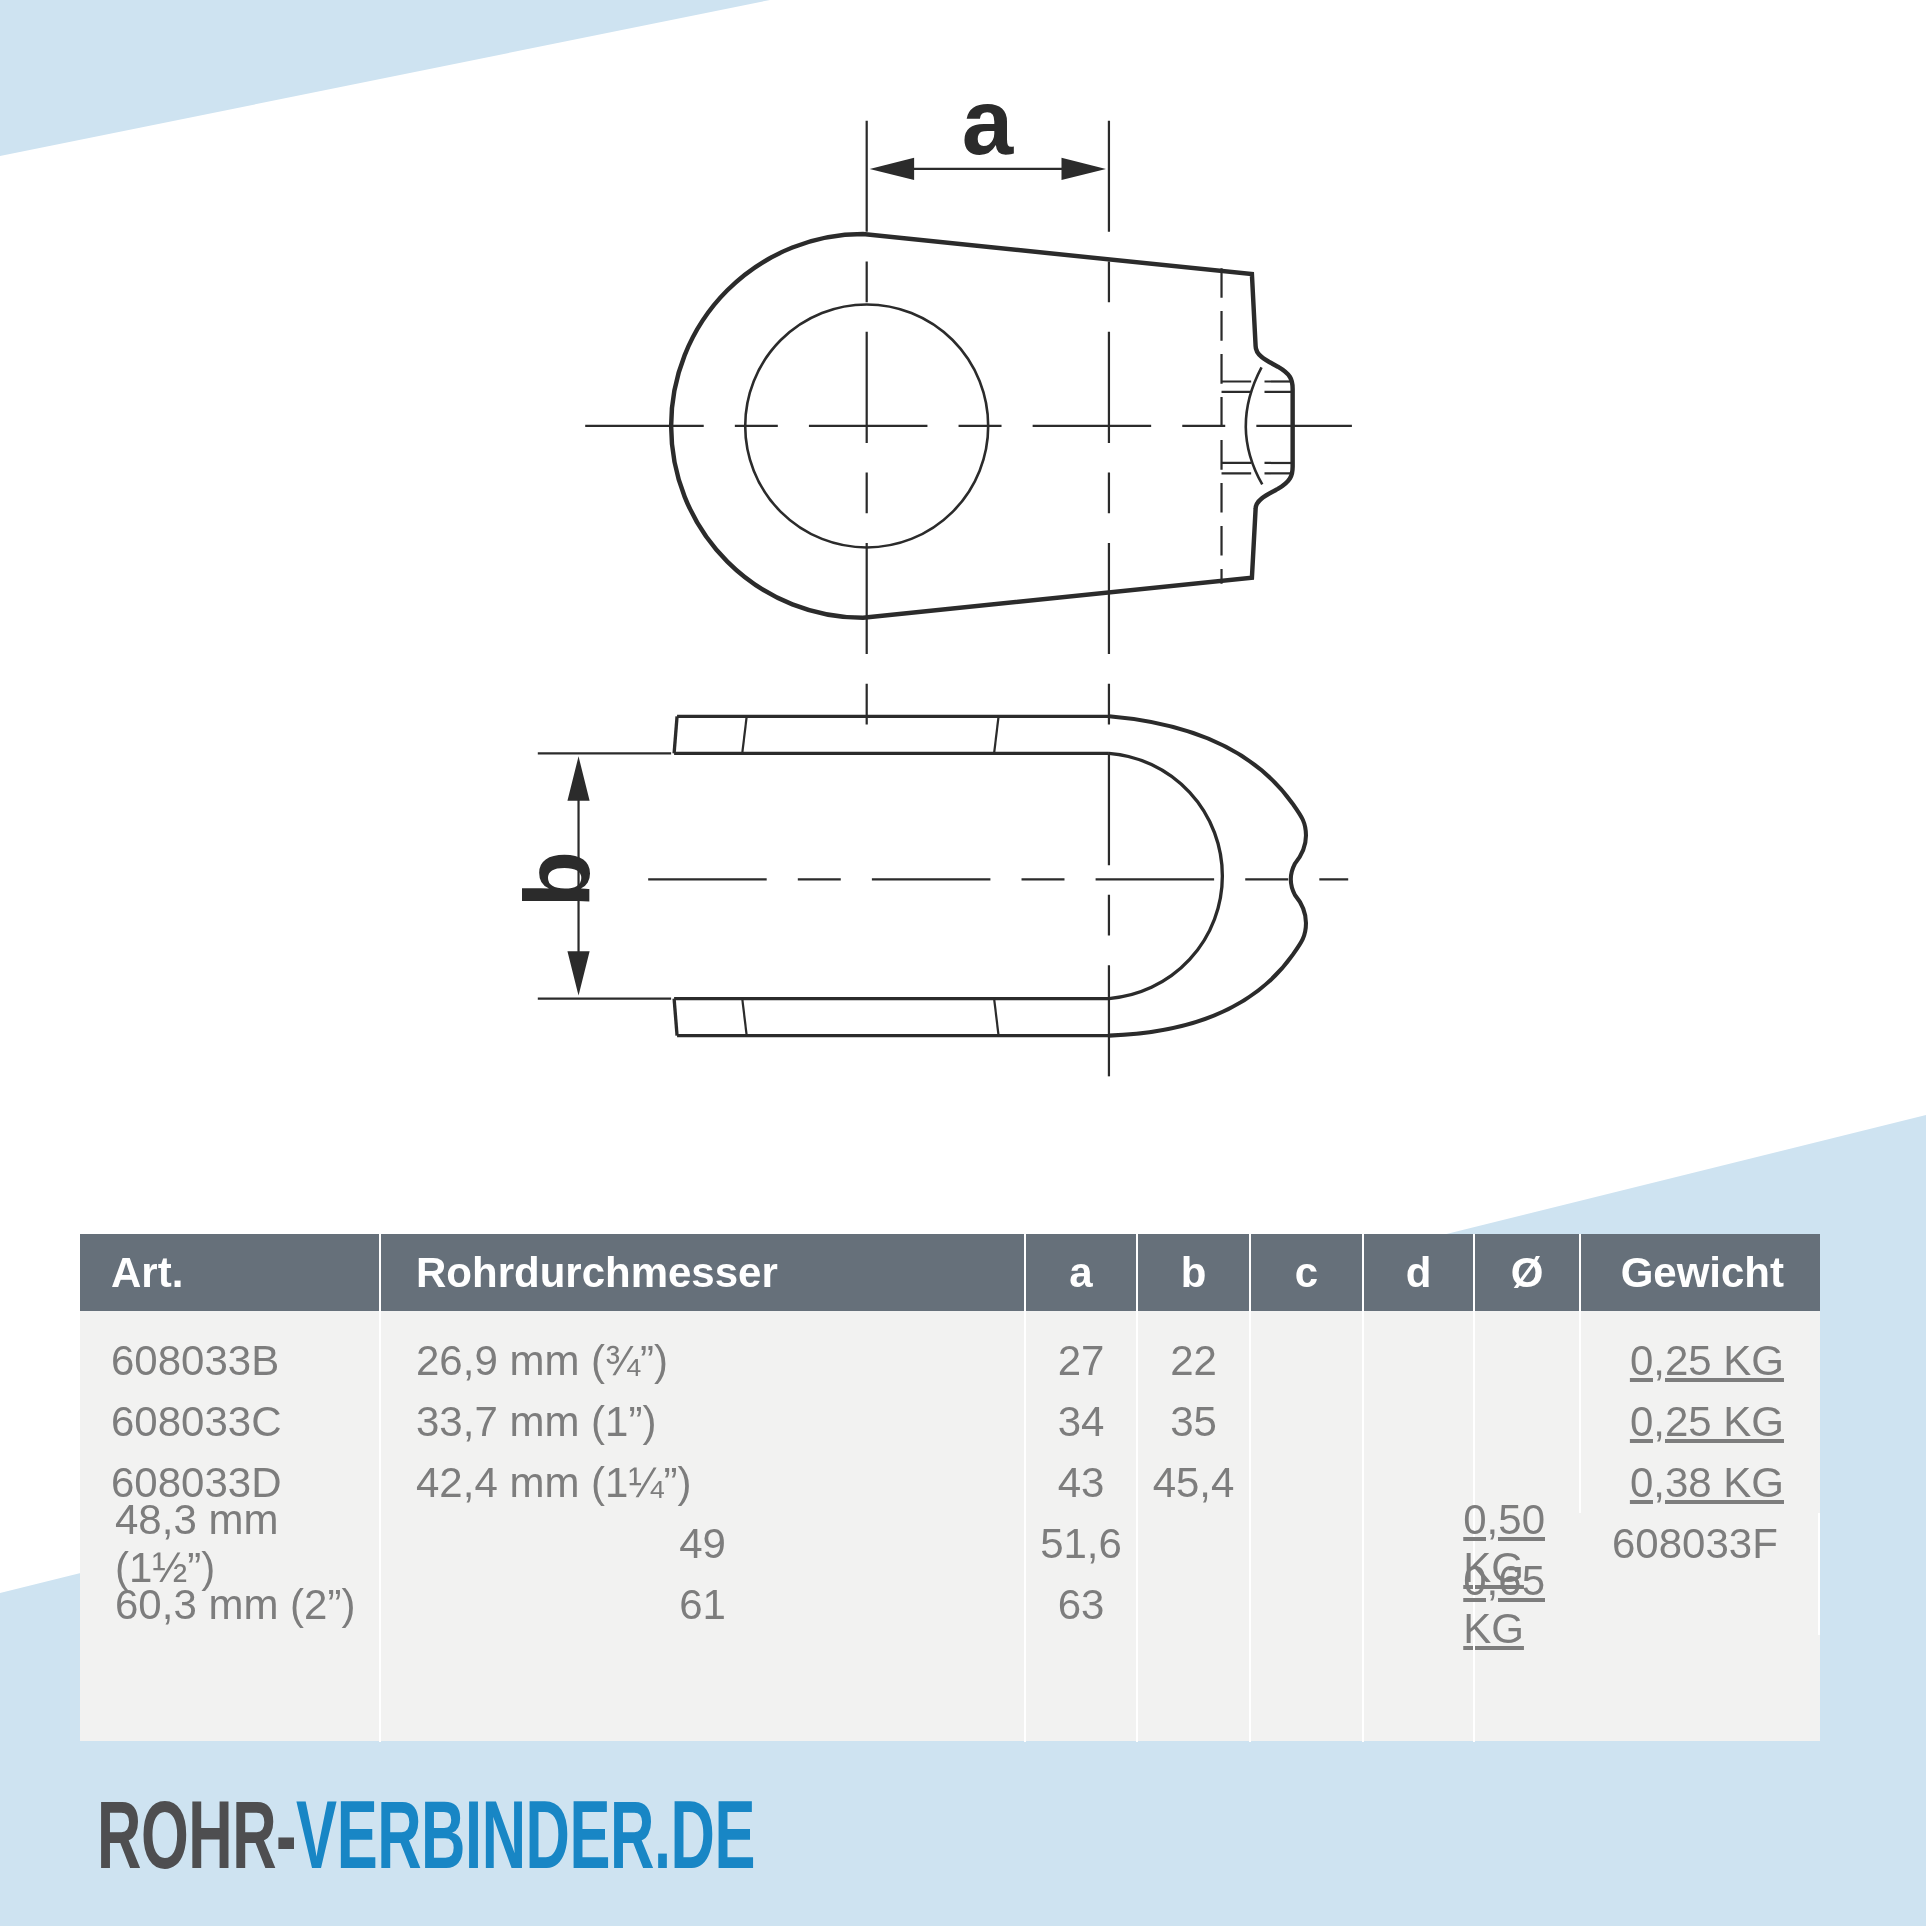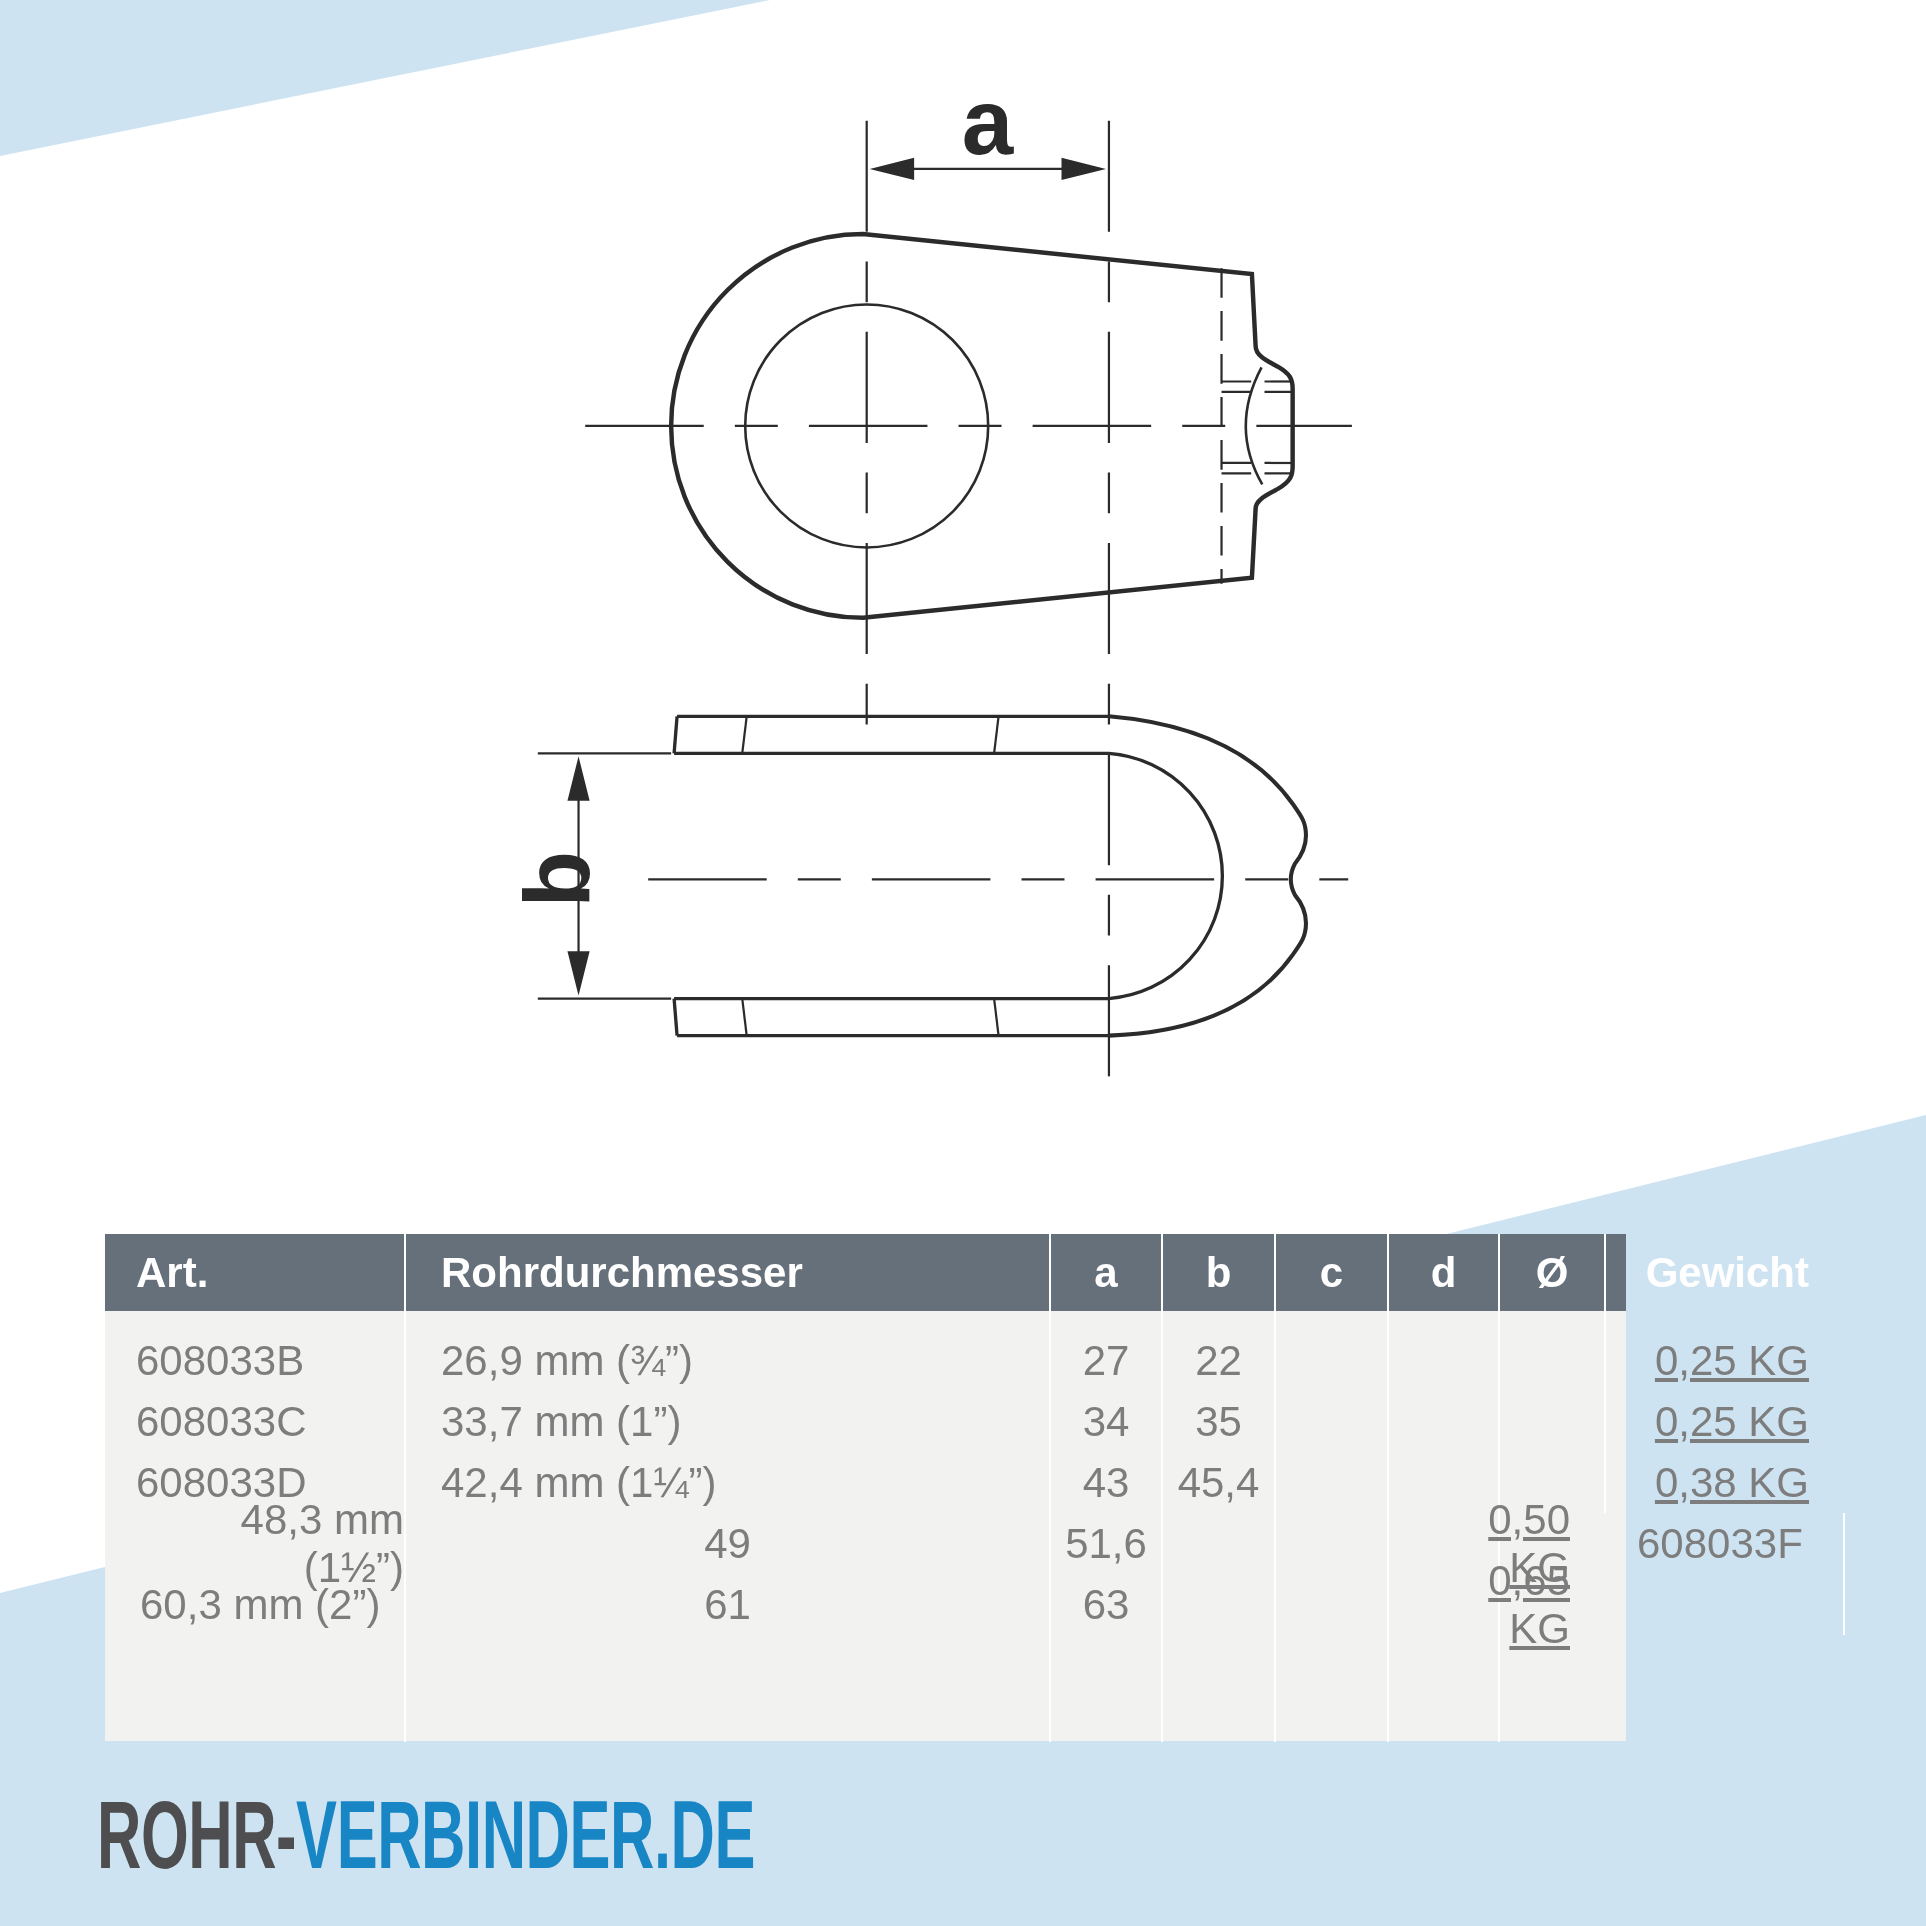--- a/index.html
+++ b/index.html
@@ -15,34 +15,33 @@
   }
   .band-bottom{
     position:absolute;left:0;top:1115px;width:1926px;height:811px;
     background:#cee3f1;
     clip-path:polygon(0 478px,1926px 0,1926px 811px,0 811px);
   }
   
   .drawing{position:absolute;left:0;top:0;width:1926px;height:1926px;}
   
   .spec-table{
-    position:absolute;left:105px;top:1234px;width:1521px;height:507px;
+    position:absolute;left:80px;top:1234px;width:1740px;height:507px;
     font-size:42px;
   }
   .t-head{
     display:grid;height:77px;
     grid-template-columns:301px 645px 112px 113px 113px 111px 106px 239px;
     background:#66707a;
   }
   .t-body{
     background:#f2f2f1;height:430px;
     display:grid;
     grid-template-columns:301px 645px 112px 113px 113px 111px 106px 239px;
     grid-template-rows:19px 61px 61px 61px 61px 61px 107px;
-    text-align:right;
   }
   .th{
     color:#ffffff;font-weight:700;display:flex;align-items:center;
     border-right:2.2px solid #ffffff;box-sizing:border-box;
   }
   .th:last-child{border-right:none;}
   .td{
     color:#7d7d7d;display:flex;align-items:center;
     border-right:2.2px solid #ffffff;box-sizing:border-box;
   }

